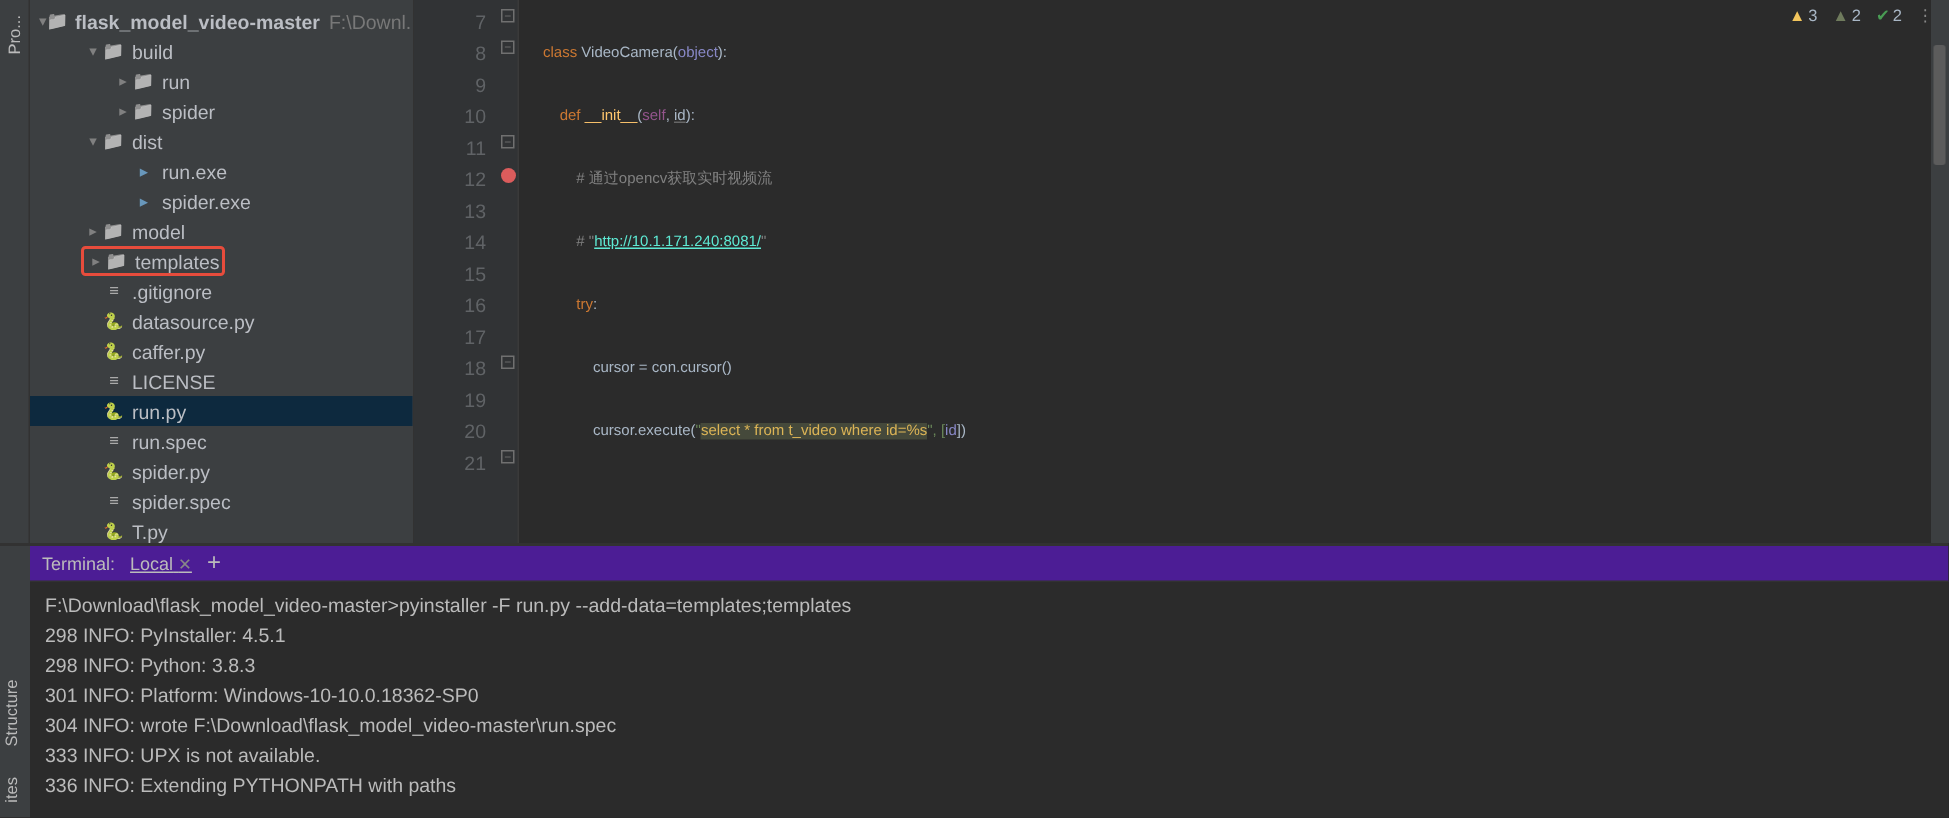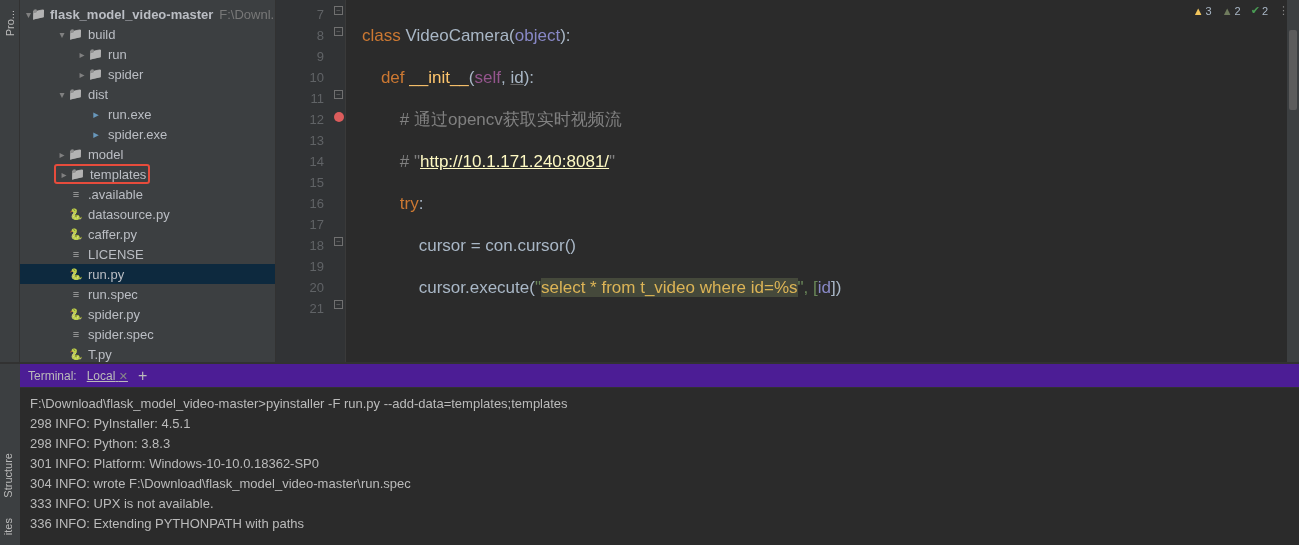--- a/index.html
+++ b/index.html
@@ -20,31 +20,31 @@
 .ico.txt::before { content:"≡"; color:#aaa; }
 .lbl { color:#bbbec4; }
 .lbl.dim { color:#787878; }
 .hl { border:2px solid #e74c3c; border-radius:3px; padding:0 2px; margin-left:-2px; }
 
 .editor { flex:1; display:flex; flex-direction:column; background:#2b2b2b; position:relative; }
 .gutter-area { display:flex; flex:1; overflow:hidden; }
 .gutter { width:56px; background:#313335; text-align:right; padding:4px 8px 4px 0; color:#606366; font-family:'Consolas','Courier New',monospace; font-size:13px; line-height:21px; user-select:none; position:relative; }
 .fold-col { width:14px; background:#313335; border-right:1px solid #3a3a3a; position:relative; }
 .fold { position:absolute; left:2px; width:9px; height:9px; border:1px solid #707070; color:#707070; font-size:8px; line-height:7px; text-align:center; cursor:pointer; }
-.code { flex:1; padding:4px 0 4px 16px; font-family:'Consolas','Courier New',monospace; font-size:17px; line-height:21px; white-space:pre; overflow:auto; }
+.code { flex:1; padding:4px 0 4px 16px; font-family:'Consolas','Courier New',monospace; font-size:10px; line-height:21px; white-space:pre; overflow:auto; }
 .code .ln { height:21px; }
 .code .ln.bp { background:#3a2323; }
 .kw { color:#cc7832; }
 .fn { color:#ffc66d; }
 .bi { color:#8888c6; }
 .self { color:#94558d; }
 .str { color:#6a8759; }
 .sql { color:#dcb456; background:#45493b; }
 .cmt { color:#808080; }
-.url { color:#fef9c3; text-decoration:underline; }
+.url { color:#5eead4; text-decoration:underline; }
 .underln { text-decoration:underline; text-decoration-style:solid; text-decoration-color:#666; }
 
 .inspect { position:absolute; top:4px; right:10px; font-size:11px; display:flex; gap:10px; align-items:center; }
 .insp-i { display:flex; align-items:center; gap:2px; }
 .tri-y { color:#f2c55c; } .tri-g { color:#6f7b5d; } .chk { color:#499c54; }
 
 .terminal-wrap { height:183px; background:#2b2b2b; border-top:2px solid #323232; display:flex; }
 .term-tab-strip { width:20px; background:#3c3f41; display:flex; flex-direction:column; justify-content:flex-end; }
 .terminal { flex:1; display:flex; flex-direction:column; }
 .term-hdr { height:24px; background:#4c1d95; display:flex; align-items:center; padding:0 8px; border-bottom:1px solid #323232; gap:10px; }
@@ -108,21 +108,21 @@
         </div>
       <div class="row" style="padding-left:36px">
           <span class="hl" style="display:flex;align-items:center">
             <span class="arrow">▸</span>
             <span class="ico fld"></span>
             <span class="lbl">templates</span>
           </span>
         </div>
       <div class="row" style="padding-left:48px">
           <span class="ico txt"></span>
-          <span class="lbl">.available</span>
+          <span class="lbl">.gitignore</span>
         </div>
       <div class="row" style="padding-left:48px">
           <span class="ico py"></span>
           <span class="lbl">datasource.py</span>
         </div>
       <div class="row" style="padding-left:48px">
           <span class="ico py"></span>
           <span class="lbl">caffer.py</span>
         </div>
       <div class="row" style="padding-left:48px">

